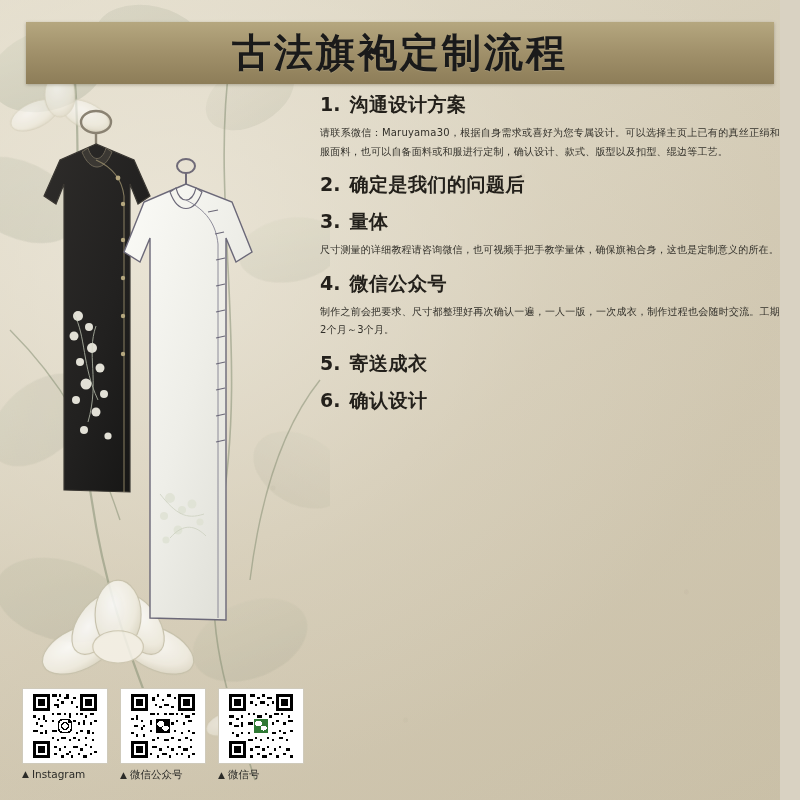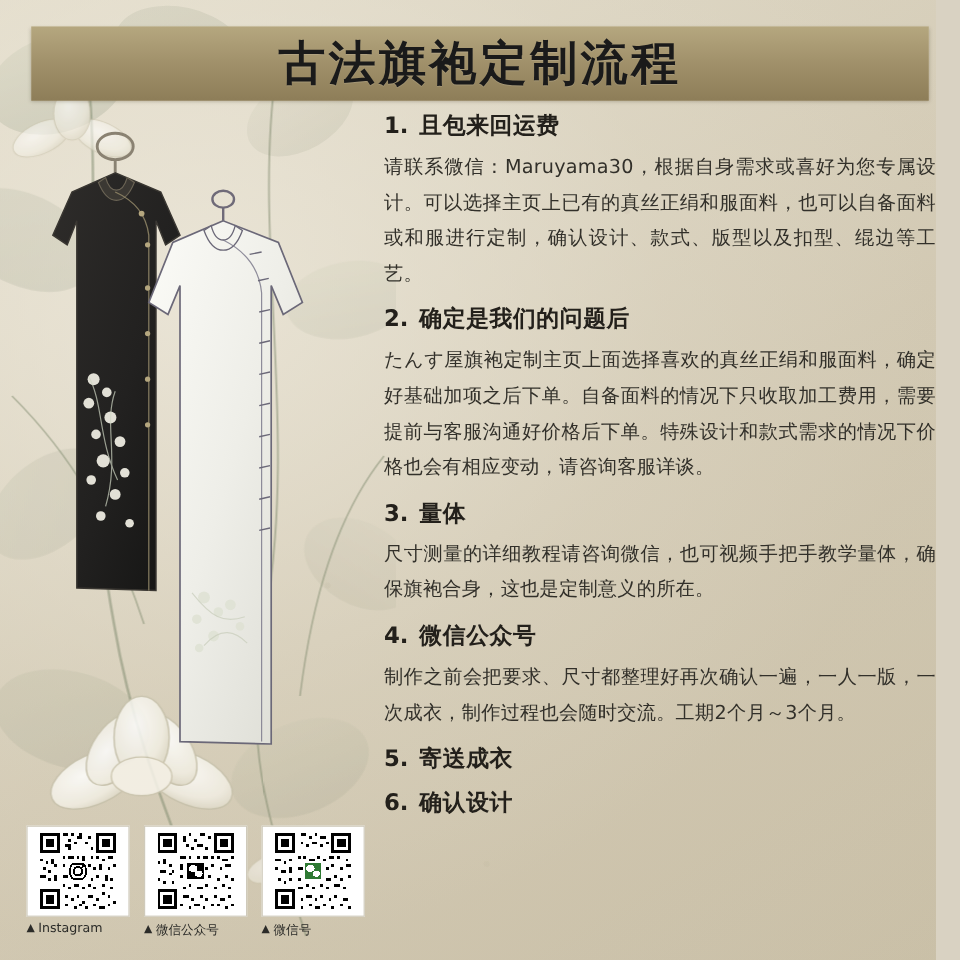--- a/index.html
+++ b/index.html
@@ -82,21 +82,21 @@
   }
   .step-title {
     font-family: "DejaVu Sans", "Liberation Sans", sans-serif;
     font-size: 19px;
     font-weight: bold;
     color: #23201b;
     letter-spacing: .5px;
   }
   .step-body {
     font-family: "DejaVu Sans", "Liberation Sans", sans-serif;
-    font-size: 16px;
+    font-size: 10px;
     line-height: 1.85;
     color: #32302a;
     text-align: justify;
     letter-spacing: .2px;
   }
 
   
   #qr-row {
     position: absolute;
     left: 22px; bottom: 18px;
@@ -277,31 +277,30 @@
 
   <div id="title-banner">
     <span class="title-text">古法旗袍定制流程</span>
   </div>
 
   <div id="content">
 
     <div class="step">
       <div class="step-head">
         <span class="step-num">1.</span>
-        <span class="step-title">且包来回运费</span>
+        <span class="step-title">沟通设计方案</span>
       </div>
       <div class="step-body">请联系微信：Maruyama30，根据自身需求或喜好为您专属设计。可以选择主页上已有的真丝正绢和服面料，也可以自备面料或和服进行定制，确认设计、款式、版型以及扣型、绲边等工艺。</div>
     </div>
 
     <div class="step">
       <div class="step-head">
         <span class="step-num">2.</span>
         <span class="step-title">确定是我们的问题后</span>
       </div>
-      <div class="step-body">たんす屋旗袍定制主页上面选择喜欢的真丝正绢和服面料，确定好基础加项之后下单。自备面料的情况下只收取加工费用，需要提前与客服沟通好价格后下单。特殊设计和款式需求的情况下价格也会有相应变动，请咨询客服详谈。</div>
     </div>
 
     <div class="step">
       <div class="step-head">
         <span class="step-num">3.</span>
         <span class="step-title">量体</span>
       </div>
       <div class="step-body">尺寸测量的详细教程请咨询微信，也可视频手把手教学量体，确保旗袍合身，这也是定制意义的所在。</div>
     </div>
 

